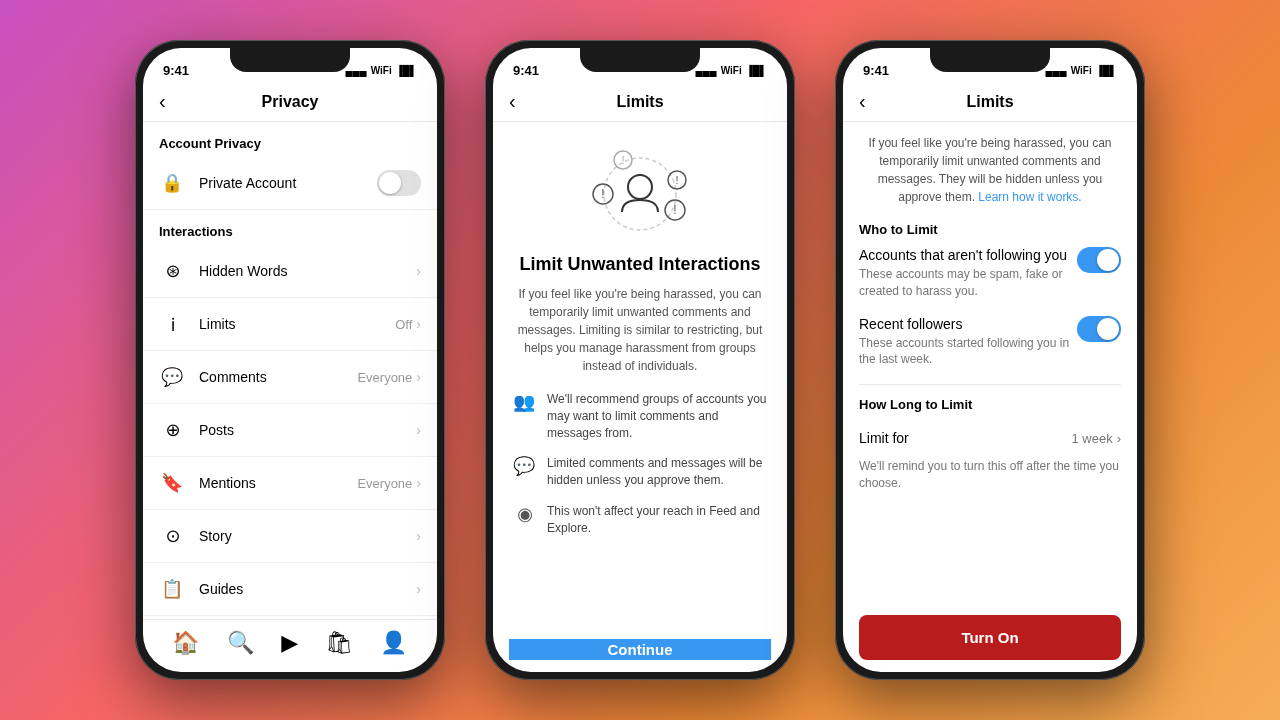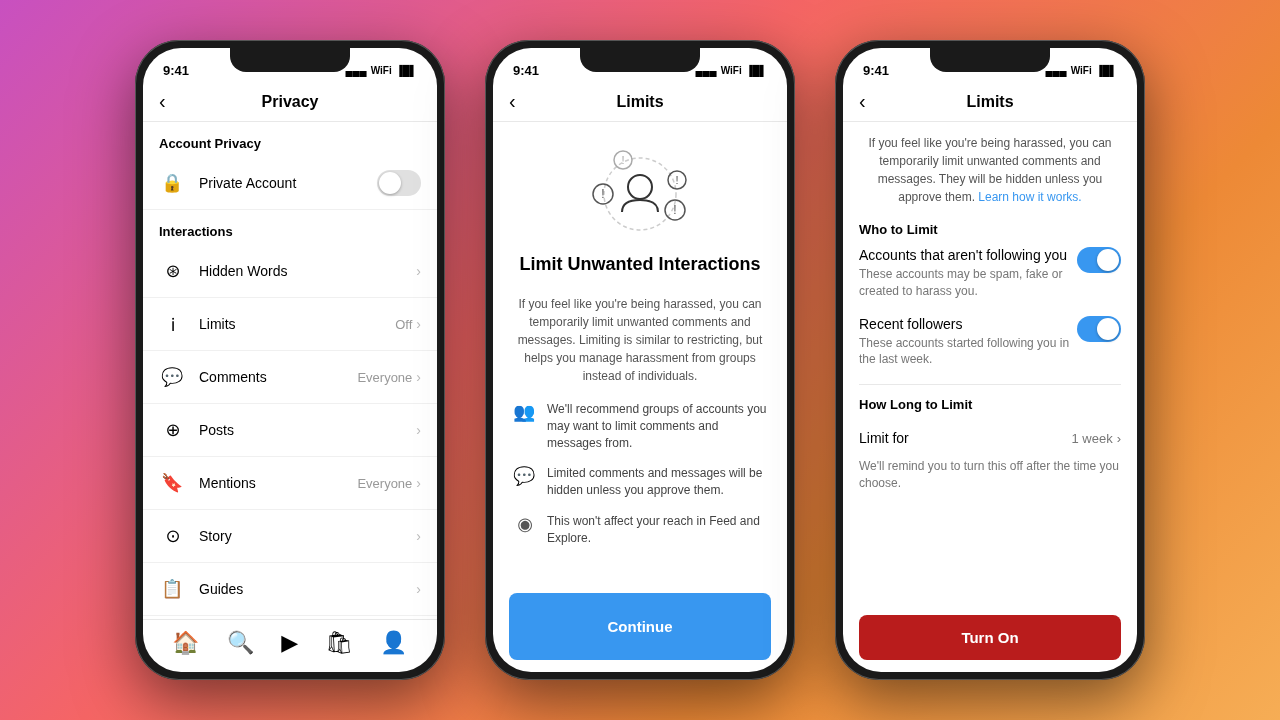--- a/index.html
+++ b/index.html
@@ -209,21 +209,21 @@
       height: 100px;
       position: relative;
       margin-bottom: 12px;
       flex-shrink: 0;
     }
 
     .limits-title {
       font-size: 18px;
       font-weight: 700;
       text-align: center;
-      margin-bottom: 20px;
+      margin-bottom: 10px;
       color: #000;
       flex-shrink: 0;
     }
 
     .limits-desc {
       font-size: 12px;
       text-align: center;
       color: #555;
       line-height: 1.5;
       margin-bottom: 16px;
@@ -252,25 +252,25 @@
 
     .feature-text {
       font-size: 12px;
       color: #444;
       line-height: 1.4;
     }
 
     .continue-btn {
       width: calc(100% - 32px);
       margin: 12px 16px;
-      padding: 25px;
+      padding: 2px;
       background: #3897f0;
       color: white;
       border: none;
-      border-radius: 8px;
+      border-radius: 0;
       font-size: 15px;
       font-weight: 600;
       cursor: pointer;
       flex-shrink: 0;
     }
 
     
     .limits-settings {
       flex: 1;
       overflow-y: auto;

